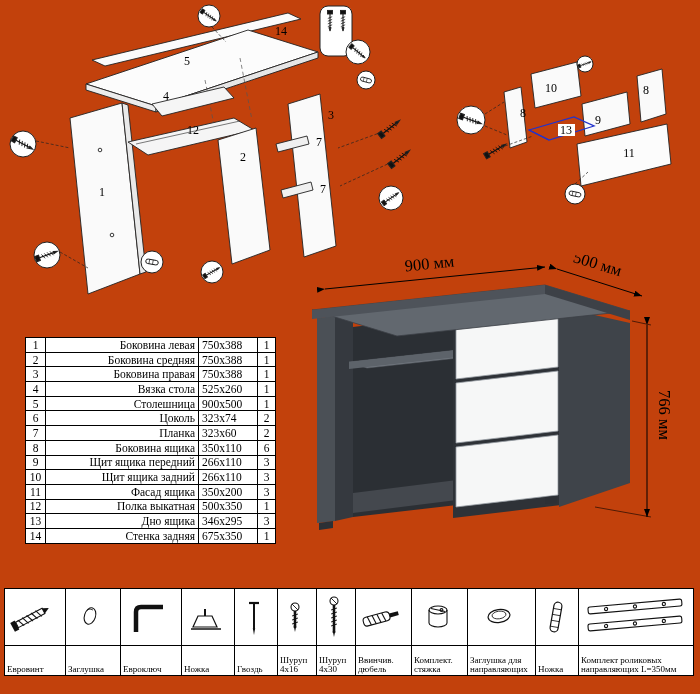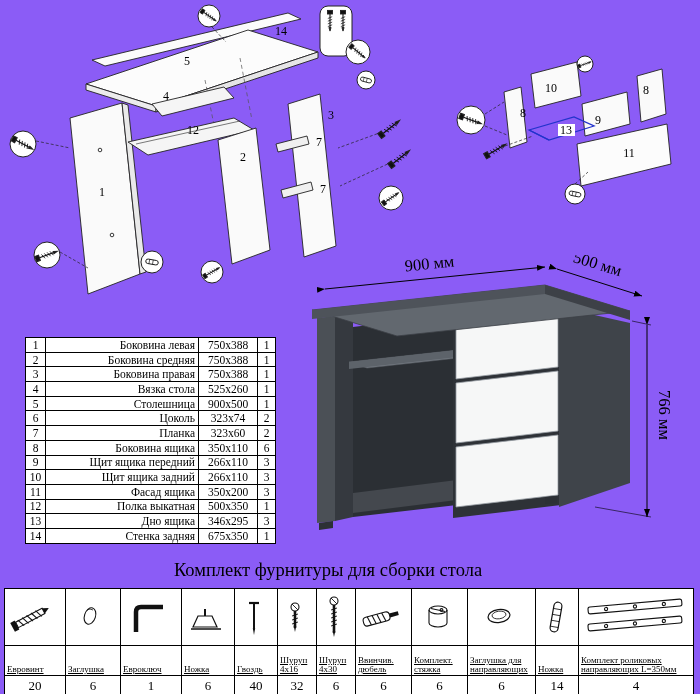--- a/index.html
+++ b/index.html
@@ -1,36 +1,36 @@
 <!DOCTYPE html>
 <html><head>
 <meta charset="utf-8">
 <style>
   html,body{margin:0;padding:0;background:#fff;}
-  .page{position:relative;width:700px;height:694px;background:#8b5cf6;overflow:hidden;
+  .page{position:relative;width:700px;height:694px;background:#c2410c;overflow:hidden;
         font-family:"Liberation Serif",serif;color:#000;}
   .abs{position:absolute;}
   svg{display:block;}
   svg text{font-family:"Liberation Serif",serif;}
 
   
   .parts-table{position:absolute;left:25px;top:337px;border-collapse:collapse;
                font-size:11.5px;background:#fff;}
   .parts-table td{border:1px solid #000;padding:0 3px;height:13.7px;line-height:12px;white-space:nowrap;}
   .parts-table .c-num{width:15px;text-align:center;padding:0 2px;}
   .parts-table .c-name{width:146px;text-align:right;}
-  .parts-table .c-size{width:52px;text-align:center;}
+  .parts-table .c-size{width:52px;}
   .parts-table .c-qty{width:13px;text-align:center;padding:0 2px;}
 
   
   .hw-title{position:absolute;top:560px;left:0;width:656px;text-align:center;font-size:18.5px;}
   .hw-table{position:absolute;left:4px;top:588px;border-collapse:collapse;table-layout:fixed;background:#fff;}
   .hw-table td{border:1px solid #000;overflow:hidden;}
   .hw-icon-cell{height:54px;text-align:center;vertical-align:middle;}
-  .hw-name-cell{height:27px;font-size:9px;line-height:9px;vertical-align:bottom;padding:1px 2px;text-align:left;text-decoration:underline;}
+  .hw-name-cell{height:27px;font-size:9px;line-height:9px;vertical-align:bottom;padding:1px 2px;text-align:left;}
   .hw-qty-cell{height:17px;font-size:13px;text-align:center;vertical-align:middle;}
 </style>
 </head>
 <body>
 
 <div class="page">
 
   <svg class="abs" style="left:0;top:0" width="700" height="335" viewBox="0 0 700 335">
     <defs>
       <g id="scrw">
@@ -315,21 +315,20 @@
         </tr>
       <tr>
           <td class="c-num">14</td>
           <td class="c-name">Стенка задняя</td>
           <td class="c-size">675x350</td>
           <td class="c-qty">1</td>
         </tr>
     </tbody>
   </table>
 
-  <div class="hw-title">Комплект фурнитуры для сборки стола</div>
 
   <table class="hw-table">
     <colgroup>
       <col style="width:61px">
         <col style="width:55px">
         <col style="width:61px">
         <col style="width:53px">
       <col style="width:43px">
         <col style="width:39px">
         <col style="width:39px">
@@ -473,30 +472,16 @@
         <td class="hw-name-cell">Ножка</td>
         <td class="hw-name-cell">Гвоздь</td>
         <td class="hw-name-cell">Шуруп 4х16</td>
         <td class="hw-name-cell">Шуруп 4х30</td>
         <td class="hw-name-cell">Ввинчив. дюбель</td>
         <td class="hw-name-cell">Комплект. стяжка</td>
         <td class="hw-name-cell">Заглушка для направляющих</td>
         <td class="hw-name-cell">Ножка</td>
         <td class="hw-name-cell">Комплект роликовых направляющих L=350мм</td>
       </tr>
-      <tr>
-        <td class="hw-qty-cell">20</td>
-        <td class="hw-qty-cell">6</td>
-        <td class="hw-qty-cell">1</td>
-        <td class="hw-qty-cell">6</td>
-        <td class="hw-qty-cell">40</td>
-        <td class="hw-qty-cell">32</td>
-        <td class="hw-qty-cell">6</td>
-        <td class="hw-qty-cell">6</td>
-        <td class="hw-qty-cell">6</td>
-        <td class="hw-qty-cell">6</td>
-        <td class="hw-qty-cell">14</td>
-        <td class="hw-qty-cell">4</td>
-      </tr>
     </tbody>
   </table>
 
 </div>
 
 </body></html>

